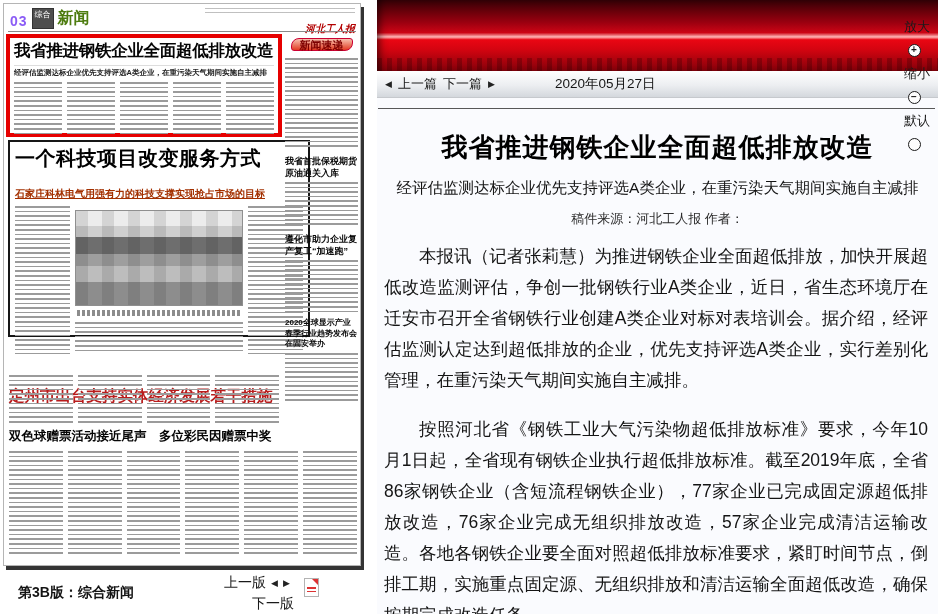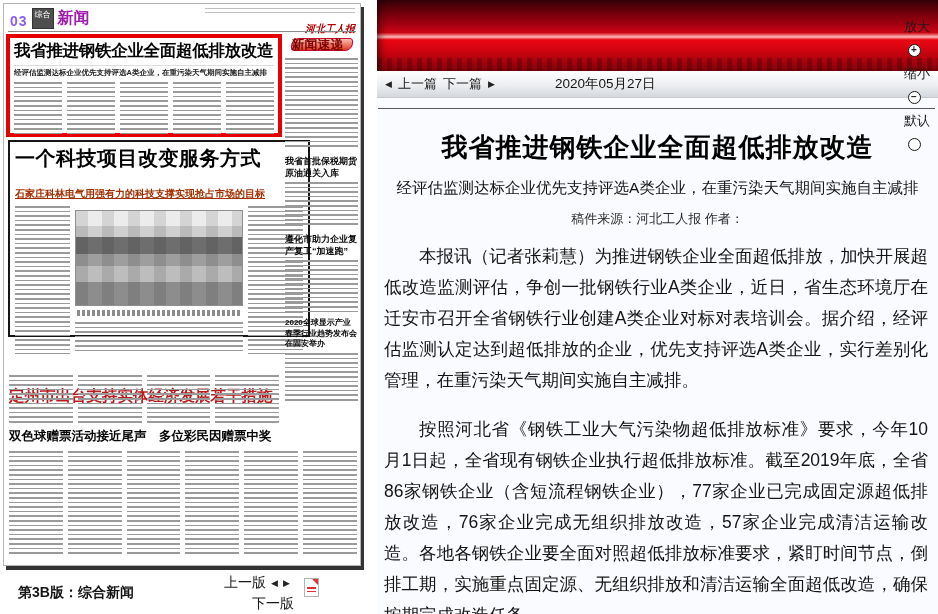--- a/index.html
+++ b/index.html
@@ -18,21 +18,21 @@
     box-shadow:3px 4px 0 rgba(35,35,35,.92);
     overflow:hidden;
   }
   .ph-row { position:absolute; left:6px; top:3px; height:22px; display:flex; align-items:flex-end; gap:4px; }
   .page-num { font-size:14px; font-weight:bold; color:#8b5cf6; letter-spacing:1px; }
   .section-badge {
     width:22px; height:21px; background:#4e4e4e; color:#fff;
     font-size:8px; line-height:10px; text-align:center; overflow:hidden;
     border:1px solid #333; padding-top:1px;
   }
-  .section-title { font-size:16px; font-weight:900; color:#a21caf; }
+  .section-title { font-size:16px; font-weight:900; color:#4d7c0f; }
   .masthead { position:absolute; right:5px; top:4px; width:150px; text-align:right; }
   .masthead .tiny { height:8px; margin-bottom:2px; background:repeating-linear-gradient(180deg,#b0b0b0 0 1.4px,transparent 1.4px 4px); opacity:.8; }
   .masthead .logo { display:inline-block; font-size:10px; font-weight:900; color:#b30000; font-style:italic; letter-spacing:0; }
   .head-rule { position:absolute; left:4px; right:4px; top:27px; border-top:1px solid #8a8a8a; }
 
   .hl-box {
     position:absolute; left:2px; top:30px; width:276px; height:103px;
     border:4px solid #e60000; background:#fff; padding:2px 4px;
   }
   .hl-headline { font-size:16.5px; font-weight:900; color:#050505; white-space:nowrap; letter-spacing:-.3px; }
@@ -68,21 +68,21 @@
   .cols-ding { position:absolute; left:5px; top:371px; width:270px; height:50px; }
   .lottery-headline { position:absolute; left:5px; top:424px; width:270px;
     font-size:12.5px; font-weight:900; color:#050505; white-space:nowrap; }
   .cols-lottery { position:absolute; left:5px; top:447px; width:348px; height:106px; }
 
   .side-col { position:absolute; left:281px; top:30px; width:73px; }
   .news-badge {
     width:62px; height:13px; margin:4px auto 7px;
     background:linear-gradient(180deg,#f6c0ad,#e23b23);
     border-radius:8px 3px 8px 3px; border:1px solid #c03;
-    color:#7c0000; font-size:13px; font-weight:bold; line-height:12px;
+    color:#7c0000; font-size:11px; font-weight:bold; text-align:center; line-height:12px;
   }
   .side-item-title { font-size:9px; font-weight:900; color:#0a0a0a; line-height:11.5px; margin-bottom:3px; }
   .side-item-title.small { font-size:8px; line-height:10.5px; }
   .side-bl { margin-bottom:6px; }
 
   #edition-label { position:absolute; left:18px; top:584px; font-size:14px; font-weight:bold; color:#141414; }
   #page-nav { position:absolute; left:224px; top:574px; width:100px; font-size:14px; color:#1a1a1a; }
   #page-nav .row1 { display:flex; align-items:center; gap:5px; }
   #page-nav .row2 { margin-left:28px; margin-top:3px; }
   .tri { font-size:9px; color:#222; cursor:pointer; }

